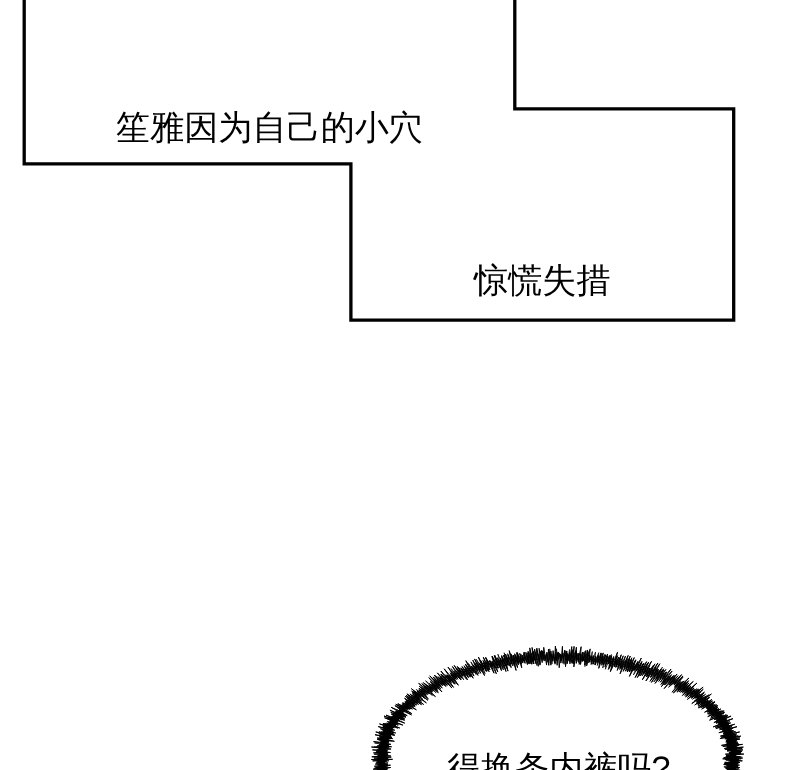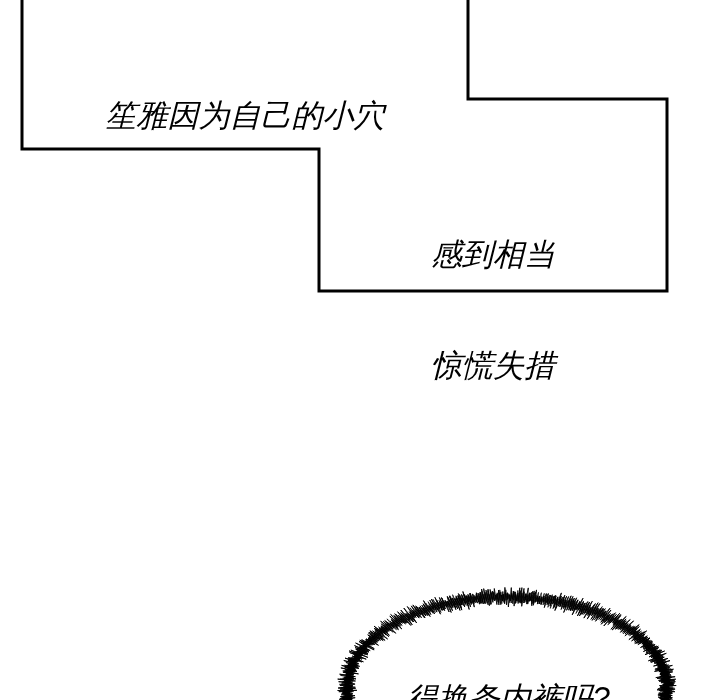--- a/index.html
+++ b/index.html
@@ -10,21 +10,21 @@
     width: 720px;
     height: 700px;
     position: relative;
     background: #ffffff;
     overflow: hidden;
     font-family: "Liberation Sans", "DejaVu Sans", sans-serif;
   }
   .stage {
     position: absolute;
     left: 0; top: 0;
-    width: 720px; height: 692px; font-style: italic;
+    width: 720px; height: 692px;
   }
   svg.art {
     position: absolute;
     left: 0; top: 0;
     display: block;
   }
   .caption {
     position: absolute;
     text-align: center;
     color: #000000;
@@ -66,19 +66,18 @@
         <polyline points="670.3,688.3 657.9,688.8 669.1,689.5 657.0,689.8 670.0,690.7 659.9,690.9 670.4,691.9 663.6,692.1 672.5,693.2 658.8,693.0 668.9,694.1 658.4,694.0 672.3,695.6 657.9,695.0 671.0,696.7 660.2,696.3 671.5,698.0 658.1,697.1 668.1,698.8 659.7,698.4 669.7,700.2 662.7,699.9 669.6,701.4 662.9,701.0 669.2,702.6 657.5,701.3 668.0,703.6 656.7,702.3 667.1,704.7 660.7,704.1 668.1,706.1 660.9,705.3 667.0,707.1 658.4,705.9 666.3,708.2 656.6,706.7 668.5,710.0 654.9,707.4 667.3,711.0 655.5,708.7 665.3,711.8 659.0,710.8 665.5,713.2 651.8,710.0 664.1,714.1 653.0,711.5 664.7,715.5 657.0,713.9 664.4,716.8 653.7,714.0 664.2,718.1 656.6,716.2 661.7,718.6 653.7,716.5 661.2,719.8 654.7,718.1 661.7,721.4 649.5,717.4 661.3,722.6 649.2,718.6 659.9,723.5 653.3,721.5 657.7,724.0 649.7,721.4 656.7,725.0 651.5,723.5 656.3,726.3 646.1,722.4 655.9,727.6 643.3,722.4 653.4,727.9 647.7,725.8 654.5,729.9 644.4,725.6 653.6,731.0 643.5,726.6 653.5,732.5 644.8,728.7 653.2,733.9 643.7,729.5 649.1,733.3 639.8,728.8 648.1,734.3 641.6,731.3 648.8,736.3 637.9,730.7 647.1,737.0 640.2,733.5 647.0,738.6 637.2,733.2 645.0,739.0 637.8,735.2 643.7,739.9 631.9,732.9 643.3,741.4 636.1,737.4 642.0,742.3 635.5,738.6 640.6,743.1 632.8,738.4 639.7,744.3 630.6,738.5 637.2,744.3 628.1,738.3 637.8,746.7 626.2,738.6 634.2,745.8 626.9,740.9 635.7,749.0 627.7,743.4 634.5,750.0 627.1,744.8 631.7,749.7 622.2,742.5 629.9,750.2 622.1,744.3 629.5,751.9 622.2,746.4 627.7,752.4 618.4,744.9 627.3,754.3 618.6,747.0 625.6,754.9 616.3,746.9 622.4,754.0 616.4,749.1 622.3,756.3 612.6,747.4 619.6,755.8 615.3,752.4 618.8,757.4 611.8,751.0 616.9,757.7 612.4,754.0 615.9,759.1 605.9,748.9 615.3,761.0 606.9,752.5 611.9,759.6 607.4,755.5 610.0,759.9 603.1,752.8 610.6,763.4 603.5,755.9 608.9,764.1 600.5,754.7 605.1,762.1 597.1,752.9 603.7,763.0 597.2,755.6 601.9,763.6 594.1,754.1 602.2,767.0 593.8,756.5 599.3,766.0 591.2,755.6 597.1,765.8 590.0,756.7 595.7,766.9 592.1,763.0 595.2,769.6 590.1,763.1 592.0,767.8 588.3,763.5 590.4,768.7 583.9,759.5 589.7,771.1 584.0,763.1 587.9,771.8 582.8,764.5 585.5,771.2 579.0,761.1 584.1,772.7 577.2,761.4 581.7,772.2 577.2,765.3 580.0,772.9 573.3,761.3 577.4,771.8 572.7,764.1 576.0,773.3 570.9,764.6 574.1,773.7 570.1,767.0 573.2,776.4 567.7,766.2 571.4,777.1 566.7,768.3 569.2,776.9 563.7,765.7 566.6,775.8 562.7,768.2 565.4,778.0 561.6,770.7 562.9,777.0 559.9,771.4 561.1,777.8 557.7,770.6 558.9,777.2 555.7,770.6 556.6,776.7 553.3,769.2 555.8,780.7 551.0,768.1 553.0,778.2 549.1,768.4 551.2,779.2 548.2,772.0 548.8,778.0 545.7,770.1 547.1,779.4 544.2,771.9 545.5,781.4 541.9,770.3 543.5,781.6 539.5,768.4 541.3,781.3 537.8,768.9 539.3,781.6 536.0,769.8 537.0,780.0 534.5,772.0 535.3,782.3 533.0,774.6 533.4,783.3 530.6,772.0 531.2,782.7 528.2,768.9 529.2,783.2 526.9,772.8 526.8,780.5 525.1,774.2 524.8,780.6 523.2,775.4 522.8,780.8 520.7,768.9 520.9,782.7 518.8,769.0 518.7,781.4 517.3,774.9 516.7,781.0 515.2,772.9 514.7,782.9 513.2,770.9 512.7,784.3 511.4,774.3 510.6,781.0 509.4,770.7 508.5,782.4 507.5,771.1 506.5,784.3 505.6,771.6 504.5,781.7 503.6,775.6 502.4,783.4 501.8,769.0 500.4,781.0 499.7,774.1 498.2,784.3 498.0,769.7 496.1,784.5 495.8,773.6 494.1,783.3 494.1,771.3 492.0,783.6 492.4,768.9 490.1,781.8 490.4,769.8 488.0,782.4 488.1,772.8 485.8,783.4 485.8,775.9 484.0,781.4 483.9,775.0 481.9,781.4 482.4,771.9 480.0,780.5 480.2,773.6 477.6,782.5 477.9,775.3 475.7,781.4 477.3,768.3 474.1,779.1 475.6,767.6 471.7,781.0 472.2,774.2 470.1,779.0 471.3,769.5 468.0,779.1 468.7,772.3 465.8,779.8 468.0,767.6 463.4,780.9 464.4,773.5 461.3,780.9 462.6,773.0 460.1,777.8 462.1,768.2 458.0,778.1 459.8,769.2 455.9,778.1 458.5,767.1 453.6,778.6 457.3,765.0 451.8,777.9 455.5,764.9 450.2,776.4 451.9,769.4 448.0,776.9 451.4,765.6 446.0,776.6 447.7,769.9 443.9,776.7 448.3,763.8 442.8,774.2 444.3,768.4 440.3,775.2 442.7,767.5 437.9,775.8 443.2,762.1 436.6,774.2 439.7,765.3 434.6,773.8 436.9,767.1 432.9,773.0 435.3,766.2 430.9,772.7 433.9,765.1 429.3,771.7 432.1,764.7 428.2,770.0 432.5,760.4 425.5,771.0 431.4,759.0 423.0,771.5 428.6,760.3 423.2,767.7 425.0,762.9 421.2,767.4 426.7,757.1 419.4,766.9 425.1,756.5 416.7,767.8 419.6,761.8 415.0,767.1 418.8,759.9 412.6,767.5 418.2,757.9 411.3,766.2 415.7,758.6 410.4,764.3 416.2,755.1 408.3,764.2 414.5,754.6 407.3,762.7 410.2,757.7 405.3,762.4 412.7,751.8 402.8,762.9 411.5,750.9 401.7,761.5 406.9,753.9 399.8,761.1 407.1,751.3 398.1,760.5 404.8,751.6 397.7,758.4 402.5,751.8 395.0,758.8 403.6,748.4 394.0,757.5 399.0,751.0 393.8,755.3 399.8,748.0 390.4,756.4 399.4,746.3 390.4,754.1 397.6,746.0 389.9,752.3 395.8,745.7 386.0,753.9 395.7,743.8 384.3,753.2 394.3,743.2 385.7,749.8 389.7,745.3 382.4,750.7 392.4,741.1 380.3,750.4 389.3,741.9 381.2,747.6 388.5,740.7 380.0,746.6 388.8,738.7 379.2,745.3 386.4,738.8 378.1,744.3 381.1,741.1 376.6,743.6 384.1,737.1 373.1,744.3 380.7,737.9 373.7,742.0 377.8,738.3 371.6,741.7 379.1,735.8 371.6,739.9 376.1,736.1 370.4,739.0 374.0,735.8 368.6,738.4 375.1,733.6 367.8,737.2 376.0,731.5 364.7,737.5 372.7,731.9 364.9,735.7 376.6,728.2 365.6,733.7 370.7,730.1 362.8,733.6 369.9,729.1 362.9,732.0 368.0,728.6 359.4,732.3 366.8,727.7 358.6,731.1 368.0,725.8 359.1,729.3 370.4,723.2 359.6,727.6 368.3,722.9 358.3,726.7 368.8,721.4 356.9,725.9 364.1,722.1 355.2,725.2 364.1,720.8 354.5,724.0 366.9,718.4 353.0,723.2 360.8,719.5 355.3,720.9 358.9,718.9 352.4,720.6 359.7,717.4 352.6,719.2 358.7,716.4 353.2,717.6 358.7,715.2 350.1,717.3 357.3,714.4 348.9,716.4 357.9,713.0 348.9,715.0 362.7,710.4 349.7,713.5 362.3,709.4 347.5,712.8 360.8,708.7 348.2,711.3 355.8,708.8 347.9,710.1 360.7,706.5 347.0,709.0 353.7,706.9 345.2,708.2 353.6,705.8 347.5,706.4 357.5,703.9 344.9,705.7 355.9,703.1 346.0,704.2 354.6,702.2 343.4,703.4 354.0,701.2 343.7,702.1 351.5,700.4 342.8,701.0 352.3,699.2 342.8,699.8 355.2,697.7 342.0,698.6 350.2,697.2 343.1,697.3 355.0,695.6 344.5,696.0 351.8,694.8 343.3,694.9 352.8,693.6 341.6,693.8 349.7,692.7 343.4,692.5 351.3,691.6 342.9,691.3 356.9,690.3 342.7,690.1 351.3,689.4 343.9,688.9 355.7,688.3 341.1,687.7 355.3,687.2 344.6,686.5 351.6,686.1 344.8,685.4 349.1,684.9 341.4,684.1 354.5,684.1 341.8,682.9 351.3,682.8 342.7,681.7 350.2,681.6 344.1,680.6 355.5,681.0 341.8,679.2 352.2,679.6 342.8,678.1 356.0,678.9 344.7,677.1 353.4,677.5 345.9,676.0 355.4,676.7 345.6,674.8 353.4,675.3 346.2,673.6 353.8,674.3 344.5,672.1 358.5,673.9 344.4,670.9 353.3,671.9 344.9,669.7 357.0,671.5 348.1,669.1 356.1,670.2 345.1,667.2 355.5,668.9 348.1,666.6 358.9,668.5 348.3,665.4 357.6,667.1 348.4,664.1 358.3,666.1 349.5,663.1 357.6,664.7 347.5,661.3 358.9,663.9 348.1,660.1 356.6,662.0 349.9,659.3 357.7,661.1 349.6,657.8 363.4,661.8 353.7,657.9 359.6,659.3 352.1,656.0 359.8,658.0 354.8,655.6 366.2,659.2 352.2,653.2 361.7,656.2 353.6,652.3 367.9,657.4 355.5,651.7 362.3,653.8 357.7,651.1 367.8,654.8 357.1,649.5 368.0,653.7 357.5,648.1 367.4,652.0 359.5,647.6 369.0,651.4 359.9,646.3 370.2,650.6 361.4,645.5 366.8,647.5 362.9,644.8 374.1,649.9 362.8,643.1 374.3,648.7 363.4,641.9 369.9,644.7 365.1,641.2 372.6,644.8 365.4,639.8 374.9,644.6 368.1,639.7 378.5,645.3 368.1,638.1 373.4,640.6 369.0,636.9 377.5,641.6 371.4,636.8 378.9,640.9 370.9,634.8 380.5,640.4 373.9,635.0 383.2,640.6 374.1,633.4 385.1,640.4 375.2,632.3 383.3,637.4 377.3,632.1 387.6,639.0 375.6,628.8 382.8,633.5 378.9,629.5 389.0,636.6 380.4,628.7 389.5,635.3 380.8,627.1 387.7,631.9 383.1,627.0 388.5,630.7 383.1,624.9 390.9,630.8 385.4,624.9 395.8,633.3 386.7,623.9 393.2,628.9 387.7,622.6 394.1,627.6 390.5,623.1 398.5,629.8 392.0,622.3 397.4,626.6 391.3,619.4 401.8,629.0 394.8,620.6 399.0,623.9 394.6,618.0 400.6,623.3 397.5,618.7 402.7,623.3 399.3,618.2 405.5,624.1 400.1,616.6 406.6,622.9 400.6,614.6 410.8,625.5 402.7,614.4 412.3,624.9 405.1,614.7 409.9,619.4 406.4,613.5 413.9,621.9 408.9,613.9 416.7,623.0 409.3,611.6 414.9,617.7 411.6,611.7 415.6,615.8 412.6,610.1 419.2,618.1 415.5,611.2 420.0,616.3 415.0,607.3 420.9,614.6 416.8,606.7 425.0,617.9 419.2,607.1 425.8,616.0 422.2,608.4 427.6,615.6 423.7,607.5 430.2,616.6 425.6,607.1 430.9,614.6 427.4,606.5 431.1,611.4 429.3,606.2 434.6,614.0 431.2,605.7 434.3,609.8 431.8,602.9 435.9,609.0 434.2,603.5 440.5,614.2 436.3,603.5 439.6,608.3 436.9,600.3 442.5,610.2 439.1,600.4 444.7,610.7 441.4,601.0 444.8,606.5 443.5,601.0 449.1,612.0 445.4,600.5 451.2,612.5 447.8,601.2 452.5,610.8 449.2,599.7 453.1,607.3 450.8,598.2 455.9,609.7 453.3,599.6 457.6,608.9 454.9,598.1 460.0,610.5 456.8,597.6 461.8,610.1 458.3,595.7 462.1,604.8 460.9,597.5 464.7,607.0 463.2,598.1 465.5,603.0 464.4,594.9 469.2,609.5 466.6,595.5 470.5,607.0 468.7,595.4 471.5,603.2 470.5,594.4 474.3,607.1 472.5,593.9 475.3,602.8 474.9,595.6 477.4,603.1 476.4,592.7 479.5,604.2 479.0,595.7 481.3,603.1 480.6,592.5 483.4,603.9 482.9,594.1 485.3,603.6 484.9,593.5 487.2,603.4 486.9,593.3 489.4,605.7 489.1,594.3 491.1,604.1 490.9,591.7 492.9,602.4 493.0,591.7 494.7,601.0 495.3,595.1 496.9,604.6 497.2,592.8 498.9,604.9 499.3,592.8 500.8,604.7 501.4,595.0 502.6,601.1 503.4,594.3 504.6,603.8 505.4,592.6 506.5,604.8 507.5,592.7 508.4,607.0 509.5,594.6 510.4,600.8 511.6,593.5 512.4,599.2 513.7,591.6 514.1,606.1 515.7,593.9 516.3,601.0 517.8,593.1 518.1,603.5 519.9,592.2 520.1,603.1 521.9,593.2 521.7,606.3 524.1,591.7 523.9,603.0 525.8,595.6 526.0,602.2 528.0,594.5 527.7,604.1 530.2,593.1 530.2,600.6 532.0,595.0 531.5,604.5 534.4,592.8 533.3,605.3 536.1,595.3 535.8,602.0 537.9,596.7 537.4,604.1 540.0,596.2 539.4,603.8 541.8,597.2 541.2,604.6 544.1,596.1 543.7,602.1 546.0,597.0 544.3,607.6 548.2,596.3 547.0,604.8 550.6,595.2 549.5,602.8 552.4,596.3 551.2,603.6 554.6,595.8 553.3,603.4 555.9,598.3 553.9,607.6 557.8,598.8 554.9,610.6 560.4,597.4 558.3,606.3 562.5,597.3 560.1,606.6 563.9,599.1 561.1,609.5 565.6,600.2 563.4,608.6 567.3,601.1 563.7,612.5 570.3,599.0 566.6,610.3 572.1,599.8 568.6,610.2 574.2,599.8 570.3,610.8 575.2,602.2 572.2,610.8 576.7,603.4 572.2,614.9 579.9,601.2 577.1,608.8 580.8,603.6 578.6,609.9 583.5,602.5 577.4,616.0 585.4,602.9 579.4,616.0 586.2,605.3 582.2,614.4 588.1,605.7 585.0,612.9 589.7,606.6 583.9,618.1 591.2,607.7 587.6,615.4 593.4,607.5 587.2,619.1 596.2,606.6 591.5,615.5 597.5,607.9 590.9,619.4 598.4,609.8 592.2,620.4 601.1,608.9 596.1,617.7 603.1,609.2 595.5,621.3 603.3,612.0 598.8,619.5 606.2,611.0 600.3,620.2 606.9,613.0 600.8,622.3 607.8,614.7 601.2,624.3 609.5,615.3 604.5,622.6 613.0,613.7 603.8,626.0 613.7,615.5 609.1,622.1 614.0,617.8 611.3,622.0 615.8,618.2 612.8,622.8 619.0,617.2 613.3,624.5 619.0,619.6 610.9,629.3 621.9,619.0 612.2,630.0 623.1,620.1 615.5,628.8 625.2,620.4 617.5,628.9 624.8,623.0 619.7,628.9 627.1,623.0 622.9,628.0 627.6,624.7 620.3,632.3 630.3,624.4 622.5,632.3 630.7,626.1 623.2,633.6 631.5,627.5 625.0,633.9 635.2,626.5 624.9,635.8 636.3,627.6 628.4,634.8 636.7,629.2 629.6,635.6 636.3,631.4 633.3,634.6 638.0,632.0 628.9,639.6 639.1,633.1 632.8,638.4 642.1,632.7 631.6,640.9 642.2,634.4 634.4,640.6 644.8,634.5 634.6,642.0 643.7,636.9 634.8,643.5 645.9,637.3 637.6,643.2 645.6,639.1 637.9,644.6 649.4,638.5 641.8,643.8 648.2,640.8 643.1,644.6 651.4,640.6 640.5,647.5 652.4,641.7 643.4,647.4 652.3,643.3 643.2,648.9 653.6,644.2 646.3,648.7 653.5,645.8 643.4,651.5 655.5,646.4 646.3,651.5 655.1,648.1 645.9,653.0 658.1,648.2 645.0,654.7 656.2,650.5 649.3,654.1 657.4,651.4 652.8,654.0 659.8,651.8 649.0,656.9 660.6,652.9 651.0,657.3 660.7,654.3 653.0,657.9 662.9,654.9 648.4,660.8 663.4,656.1 650.3,661.3 664.3,657.2 650.8,662.3 662.4,659.1 654.1,662.4 665.1,659.6 655.5,663.2 663.2,661.5 658.2,663.6 666.4,661.9 653.5,666.1 665.0,663.6 658.2,666.0 666.0,664.7 659.0,667.0 665.9,665.9 654.9,669.2 666.8,667.0 655.5,670.1 667.4,668.1 654.5,671.4 668.4,669.2 658.9,671.7 666.6,670.8 660.8,672.5 667.6,671.8 660.1,673.7 670.0,672.7 661.5,674.6 669.3,674.0 660.8,675.8 668.9,675.3 655.8,677.6 668.3,676.6 657.1,678.5 671.7,677.4 661.4,679.1 669.2,678.9 658.5,680.4 671.3,679.9 662.2,681.2 669.7,681.2 663.7,682.2 672.2,682.2 664.2,683.3 672.7,683.4 662.6,684.5 669.5,684.8 659.4,685.6 672.8,685.9 660.1,686.7 669.1,687.1 659.8,687.7 672.6,688.3" fill="none" stroke="#000000" stroke-width="0.9"></polyline>
         <polyline points="673.4,688.2 660.9,688.9 673.7,689.9 659.0,690.4 669.2,691.5 664.4,692.1 671.8,693.3 660.1,693.4 669.5,694.9 658.7,694.9 668.9,696.5 661.2,696.6 671.5,698.5 659.5,698.0 670.9,700.2 663.4,700.1 672.6,702.2 658.2,700.9 669.5,703.6 657.2,702.3 669.0,705.3 662.0,704.8 667.6,706.8 661.4,706.4 667.8,708.6 659.3,707.6 667.2,710.3 658.9,709.1 663.9,711.3 659.2,711.0 666.4,713.8 656.3,711.9 667.2,716.0 653.2,712.6 664.8,717.2 656.5,715.4 665.5,719.3 653.0,716.0 661.3,719.9 653.6,718.0 659.9,721.3 654.2,720.1 658.5,722.8 649.7,720.2 660.0,725.4 648.0,721.3 656.0,725.8 648.4,723.4 658.9,729.2 648.2,725.2 657.7,730.9 646.6,726.5 655.3,731.9 644.4,727.4 650.4,731.6 641.1,727.6 649.9,733.5 639.8,729.0 648.8,735.2 642.7,732.8 649.8,738.2 637.9,732.1 649.0,740.1 637.1,733.8 642.9,738.7 634.6,734.4 645.8,743.1 636.7,738.2 644.2,744.7 635.3,739.6 638.8,743.4 630.8,738.9 640.7,747.5 628.4,739.5 639.0,749.1 627.6,741.4 633.3,747.4 628.5,744.8 631.8,748.9 626.3,745.7 629.1,749.6 623.8,746.3 627.4,751.1 622.1,747.6 629.0,755.6 618.0,746.7 623.4,753.5 615.5,747.2 624.8,758.2 616.0,750.8 619.0,755.6 614.5,752.5 617.5,757.5 610.0,750.9 618.2,761.9 610.5,754.8 614.2,761.0 605.3,752.3 611.0,760.9 606.3,757.0 608.9,762.2 603.6,757.4 607.1,763.9 599.4,755.8 604.2,764.3 599.2,759.5 603.7,767.9 594.3,756.6 598.5,764.9 592.2,757.7 597.6,768.1 592.5,762.7 594.2,767.7 589.3,762.2 593.8,772.0 585.9,761.3 589.3,769.6 585.3,765.2 587.1,770.9 582.9,766.0 586.2,774.9 579.8,765.8 582.9,774.6 577.4,766.6 580.9,776.7 573.6,764.8 576.3,773.5 570.9,765.0 575.4,778.1 567.9,764.3 572.2,777.9 565.4,765.1 567.8,774.4 562.8,765.4 565.3,775.6 560.2,765.8 563.4,778.3 557.7,766.5 560.0,777.3 556.2,770.4 557.5,778.6 553.4,770.2 554.4,778.4 550.2,768.8 551.5,778.4 547.8,770.3 548.8,779.2 545.5,772.2 546.1,780.3 543.0,773.5 543.2,780.4 539.4,769.9 541.1,784.7 537.2,772.7 537.5,781.8 534.8,774.7 535.0,784.5 531.5,771.6 531.8,783.1 529.3,775.6 529.1,785.1 526.2,773.8 525.6,780.4 523.4,773.4 522.9,782.4 520.6,773.0 520.2,785.3 517.8,772.3 517.0,781.7 515.2,775.7 514.1,782.4 512.3,773.4 511.1,781.2 509.5,771.5 508.2,784.0 506.7,773.4 505.2,786.2 503.9,776.3 502.4,781.0 501.2,772.4 499.3,785.1 498.3,776.1 496.5,782.0 495.6,773.7 493.3,785.2 492.9,772.5 490.5,782.7 489.8,776.4 487.2,785.9 487.1,774.8 484.7,782.3 484.3,774.9 481.6,782.9 482.0,771.5 479.0,781.2 479.2,771.6 476.2,780.4 476.9,769.7 473.5,779.1 473.3,773.5 469.9,782.0 470.4,773.6 467.1,781.4 468.5,770.0 464.4,780.1 464.9,773.1 461.1,781.3 462.5,771.5 457.9,781.9 461.0,767.4 455.8,779.0 457.0,771.1 452.2,780.9 453.9,771.7 450.9,776.0 451.9,769.4 447.2,778.1 448.8,770.1 443.8,778.8 446.2,769.5 442.7,774.2 444.4,767.1 438.0,778.1 441.2,767.8 435.5,776.9 439.0,766.5 434.5,772.7 436.6,765.6 430.5,774.6 433.8,765.4 428.1,773.3 431.7,763.9 424.7,773.9 430.1,761.8 423.6,770.5 426.6,763.0 419.3,772.4 425.2,760.5 417.0,771.2 423.7,758.4 414.3,770.3 419.0,761.0 414.9,764.9 418.1,758.2 411.6,765.2 415.5,757.8 407.6,766.4 412.2,758.2 404.5,766.2 412.4,754.2 402.6,764.5 410.4,753.0 402.7,760.5 405.4,755.4 397.8,762.6 406.3,751.0 396.4,760.4 402.3,752.1 396.7,756.5 400.3,751.0 391.9,758.2 400.2,748.0 388.6,758.2 396.3,748.9 388.7,754.7 395.4,746.7 385.8,754.3 394.8,744.4 383.7,753.1 392.9,743.4 381.8,751.7 390.5,742.8 382.8,747.9 389.3,741.1 380.9,746.6 387.1,740.4 375.9,747.8 383.7,740.5 376.8,744.4 382.5,738.9 371.2,745.9 381.5,737.2 373.8,741.4 379.4,736.3 370.9,740.8 378.6,734.5 366.7,741.1 374.1,735.2 367.0,738.4 375.0,732.3 365.4,737.0 370.7,732.7 361.3,737.0 373.5,729.0 361.6,734.5 371.8,727.9 362.1,732.0 368.1,727.8 362.0,729.8 367.3,726.1 360.3,728.5 368.2,723.8 355.9,728.4 364.7,723.4 353.1,727.5 365.1,721.4 356.5,724.0 361.0,721.2 352.3,723.6 362.2,718.8 351.7,721.9 360.5,717.6 349.6,720.6 360.9,715.7 350.8,718.2 357.5,715.1 346.9,717.5 357.9,713.2 346.9,715.6 358.4,711.3 345.4,714.1 357.0,710.0 344.4,712.4 358.2,708.1 346.4,710.0 354.0,707.4 346.6,708.2 355.2,705.5 344.8,706.7 357.1,703.5 344.5,705.0 351.5,702.9 344.3,703.2 354.1,700.9 344.9,701.4 351.1,699.7 340.5,700.2 350.8,698.1 340.0,698.5 352.9,696.3 343.9,696.3 350.8,694.9 341.1,694.8 350.1,693.4 342.5,693.0 353.6,691.6 342.9,691.3 353.1,690.1 343.6,689.5 349.3,688.6 339.5,687.8 351.9,687.1 344.9,686.2 352.9,685.6 339.4,684.3 355.1,684.1 344.0,682.8 352.6,682.5 345.0,681.1 350.5,680.7 340.1,679.0 353.9,679.5 344.1,677.6 352.2,677.7 340.5,675.4 351.1,676.0 345.9,674.4 351.9,674.5 344.0,672.4 356.0,673.6 346.8,671.1 354.8,671.7 346.3,669.2 355.4,670.3 344.3,667.0 354.9,668.5 344.5,665.2 358.5,667.7 348.2,664.2 359.9,666.4 350.1,662.9 356.3,663.8 349.5,660.9 357.4,662.3 348.5,658.6 361.9,662.0 353.1,658.2 359.4,659.4 353.3,656.4 359.5,657.6 354.9,655.0 360.4,656.1 354.6,652.9 363.1,655.3 356.2,651.5 365.6,654.5 356.8,649.7 367.4,653.4 359.1,648.6 369.0,652.2 359.4,646.7 368.5,650.1 362.4,646.0 366.7,647.1 360.7,642.9 369.3,646.4 360.2,640.3 371.3,645.4 366.2,641.3 373.1,644.3 366.2,639.0 373.6,642.4 368.3,637.9 377.4,642.5 368.4,635.5 377.7,640.5 368.2,632.9 378.7,638.8 370.6,631.9 382.5,639.1 375.7,632.9 381.1,635.6 374.8,629.6 384.3,635.5 377.4,628.8 385.3,633.7 378.4,626.8 388.0,633.3 381.0,626.0 389.1,631.5 384.0,625.7 393.1,632.3 385.1,623.6 392.8,629.2 386.5,621.7 396.5,629.8 386.9,618.9 398.3,628.5 391.4,620.0 398.8,626.0 394.3,619.7 400.4,624.5 393.6,615.4 402.1,623.1 395.8,614.2 404.3,622.1 400.1,615.4 407.2,621.9 401.1,612.8 411.3,623.4 404.7,613.3 413.1,622.0 408.3,614.0 415.4,621.3 410.1,612.2 414.4,616.0 410.1,607.8 418.5,617.6 414.7,609.9 421.6,618.0 417.8,610.0 424.3,617.7 420.4,609.3 426.0,615.9 422.7,608.1 428.5,615.3 423.1,603.7 429.5,612.3 425.9,603.2 432.9,613.3 428.1,601.7 435.4,612.6 432.1,603.5 436.8,609.8 433.1,599.4 441.0,612.5 437.6,602.3 441.8,608.2 440.6,602.3 445.0,609.0 441.6,597.8 446.9,606.8 446.1,601.5 449.3,605.7 447.2,596.6 451.9,605.2 449.9,595.7 455.7,607.7 452.6,594.7 458.4,607.5 456.0,595.8 461.4,608.3 458.3,593.4 463.4,605.6 461.5,594.2 466.2,605.5 464.6,594.4 468.5,604.0 467.9,595.9 471.5,604.6 470.3,593.0 474.1,603.6 473.6,594.7 476.6,602.2 476.3,593.5 479.4,602.5 479.3,593.5 482.4,603.4 481.9,591.2 484.9,601.6 485.0,592.0 488.1,605.0 487.8,590.5 490.8,604.7 491.1,593.0 493.2,600.3 494.0,592.5 496.0,600.3 497.0,593.9 498.9,602.6 499.8,589.9 501.8,603.7 502.9,594.6 504.5,602.7 505.8,589.8 507.3,599.6 508.7,593.6 510.1,601.1 511.7,593.6 512.8,603.9 514.7,591.7 515.5,603.5 517.8,590.4 518.6,599.8 520.7,590.5 521.1,603.3 523.6,591.5 523.9,602.9 526.4,593.7 526.5,604.1 529.4,593.0 529.7,601.4 532.7,591.2 531.7,606.0 535.5,592.0 535.1,602.6 538.5,592.3 538.1,601.7 541.4,592.7 540.9,601.8 544.3,593.3 543.0,605.0 547.1,593.9 546.5,602.2 549.8,594.9 547.9,607.3 552.0,597.6 550.3,608.4 555.8,595.0 553.0,608.7 558.0,597.4 555.8,608.6 561.5,596.0 559.8,604.9 564.2,596.9 562.7,604.9 565.8,600.7 564.9,606.7 568.8,600.4 567.7,606.8 572.3,599.3 570.6,606.7 574.7,600.9 571.8,610.2 578.1,600.0 574.9,609.8 580.1,602.2 575.9,613.5 582.2,603.9 578.8,613.2 584.4,605.5 581.0,614.4 589.0,602.6 583.7,614.5 590.7,605.0 586.7,614.2 594.0,604.8 588.8,615.5 594.6,608.6 591.4,615.9 597.8,608.5 594.3,615.9 602.3,606.5 594.4,620.0 603.5,609.3 600.0,616.3 605.6,610.7 602.2,617.2 606.4,613.8 601.8,621.5 608.6,614.9 603.9,622.6 611.7,615.0 607.8,621.5 613.3,616.8 607.8,624.9 617.8,615.4 613.0,622.5 621.0,615.5 613.1,625.6 620.5,619.5 614.3,627.6 623.5,619.8 615.5,629.3 624.2,622.4 620.7,627.3 626.7,623.2 622.2,628.8 627.6,625.4 623.8,630.2 629.5,626.6 626.5,630.7 633.6,626.0 627.4,632.6 635.0,627.8 629.0,634.0 637.4,628.7 631.6,634.5 640.5,629.1 631.0,637.5 641.5,631.1 634.0,637.7 644.4,631.7 634.2,640.0 645.3,633.7 637.2,640.3 644.1,637.0 636.0,643.3 647.0,637.6 639.6,643.3 650.0,638.2 642.4,643.8 650.2,640.4 642.8,645.7 649.3,643.2 644.6,646.9 652.0,644.0 646.0,648.2 654.9,644.7 645.4,650.5 656.8,646.0 650.1,650.2 657.6,647.8 650.6,652.0 657.6,649.9 650.7,653.9 661.8,650.2 651.0,655.6 659.2,653.3 651.1,657.4 658.9,655.4 655.1,657.8 660.3,656.8 656.2,659.2 663.0,657.8 656.8,660.8 663.6,659.6 654.1,663.4 663.1,661.6 656.9,664.3 665.2,662.9 659.2,665.4 665.5,664.6 658.0,667.4 664.8,666.6 660.4,668.5 666.2,668.1 658.8,670.5 671.2,668.9 660.2,671.9 668.9,671.1 659.9,673.5 667.8,673.1 661.0,675.0 667.9,674.8 659.8,676.7 671.4,676.0 662.5,678.0 670.9,677.9 660.6,679.7 669.0,679.8 659.0,681.4 670.0,681.4 660.9,682.8 673.9,682.9 663.3,684.2 673.4,684.7 663.4,685.8 669.2,686.5 663.7,687.4 674.9,688.2" fill="none" stroke="#000000" stroke-width="0.7"></polyline>
       </g>
   </svg>
 
   <div id="caption1" class="caption">
     <div>笙雅因为自己的小穴</div>
   </div>
 
   <div id="caption2" class="caption">
-    <div>感到相当</div>
     <div>惊慌失措</div>
   </div>
 
   <div id="bubbleText" class="caption">得换条内裤吗?</div>
 
 </div>
 
 </body></html>

